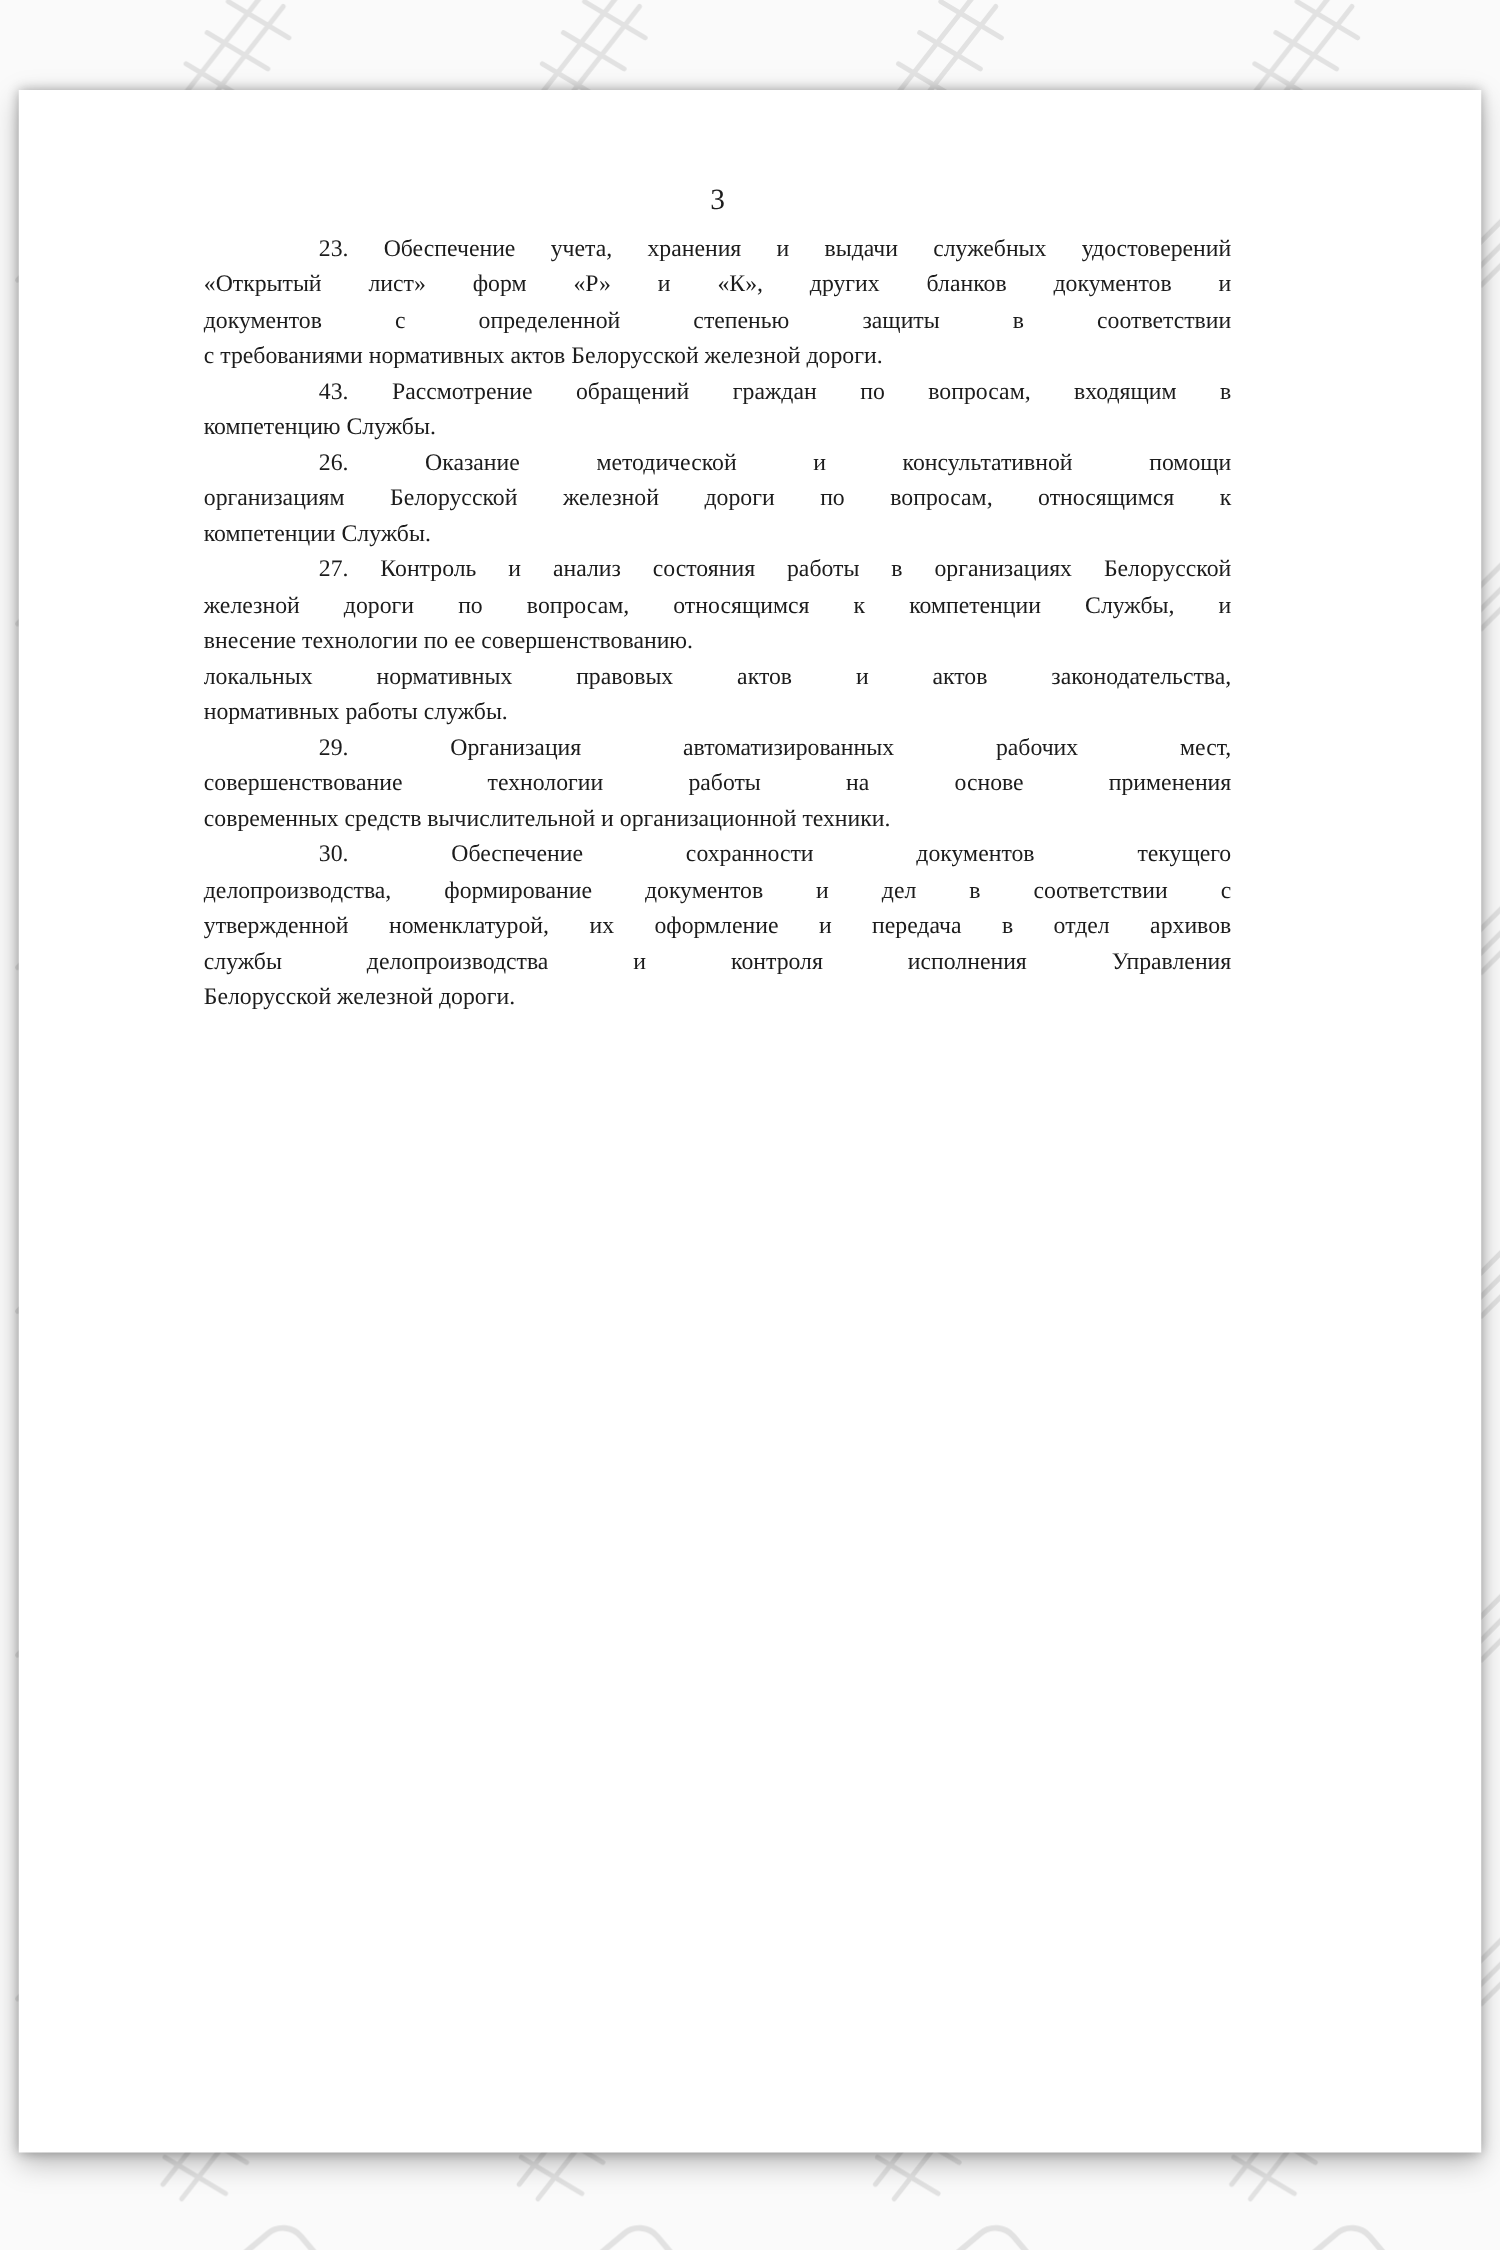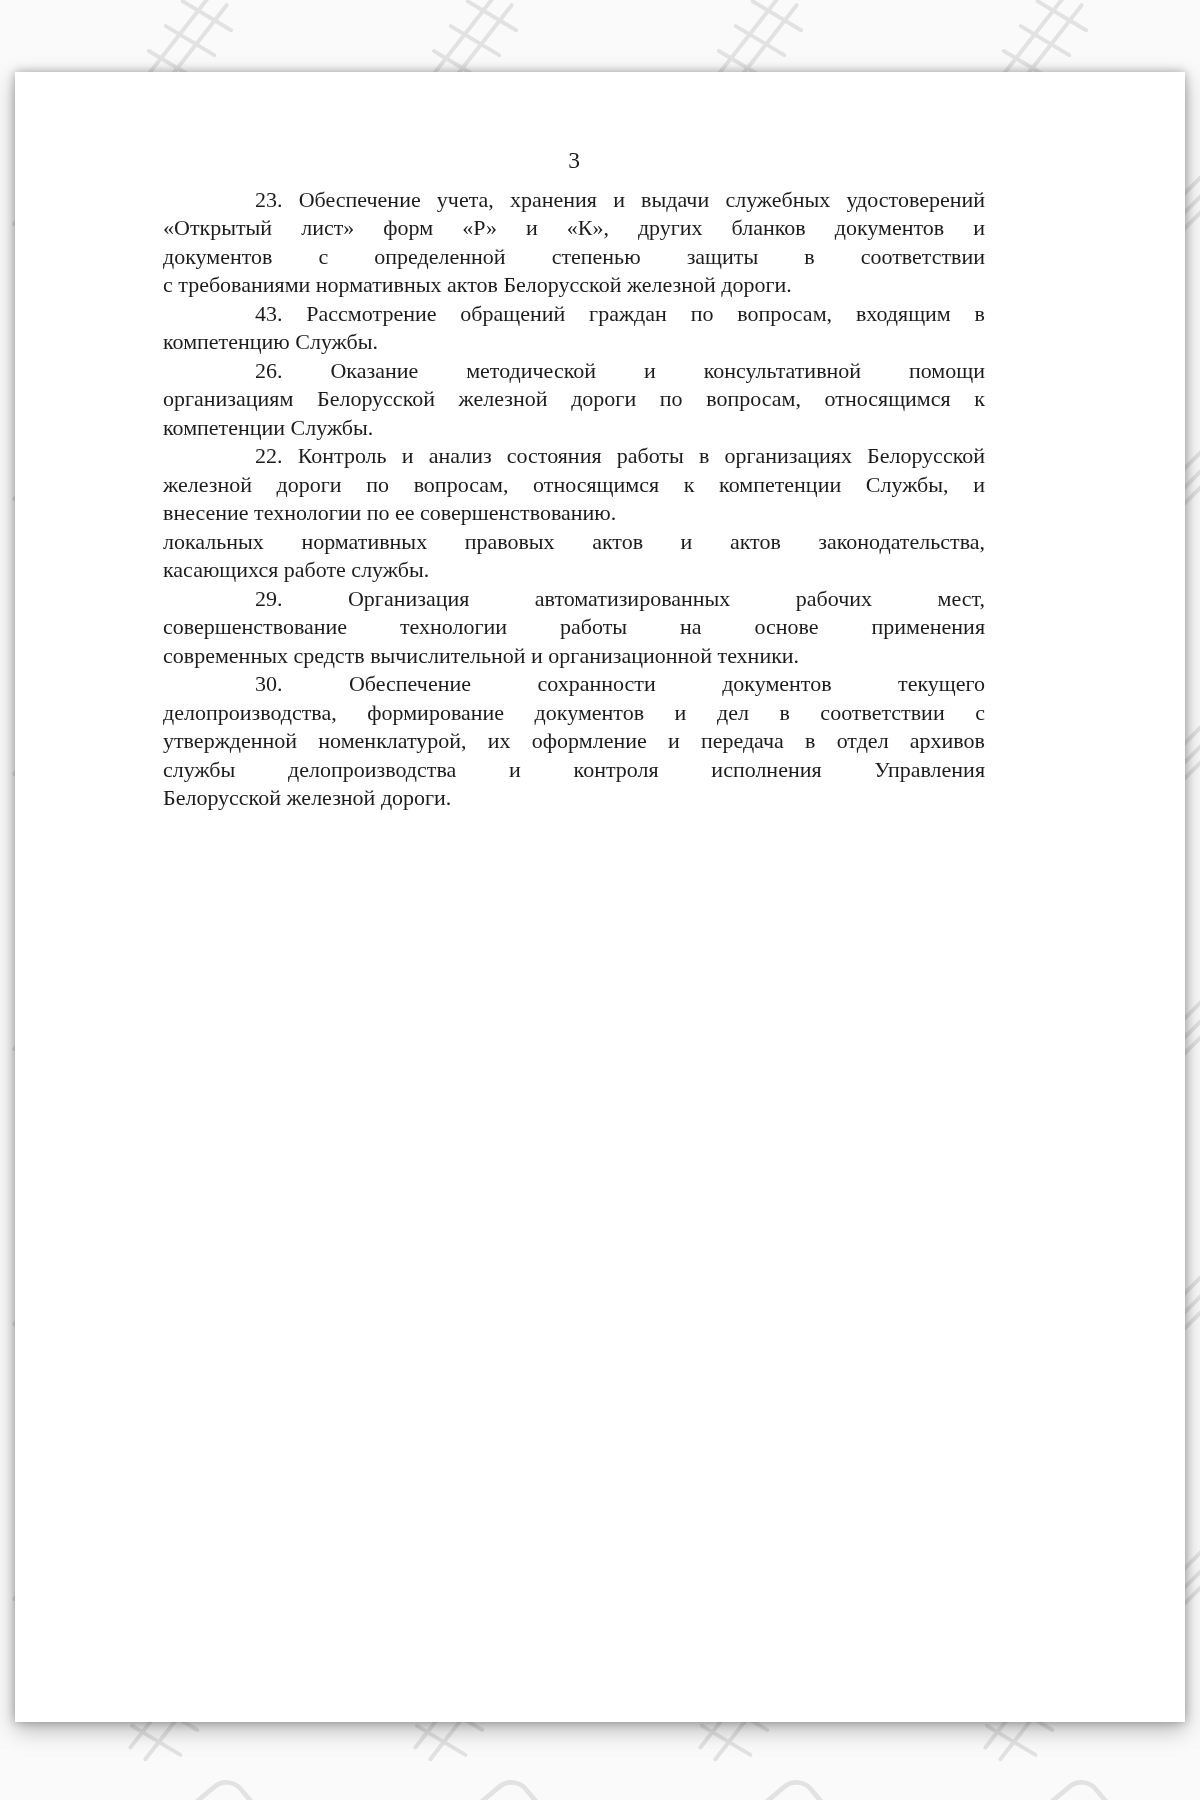--- a/index.html
+++ b/index.html
@@ -30,21 +30,21 @@
     margin-top: 74px;
     padding: 0 200px 0 148px;
     text-align: center;
     font-size: 23.5px;
     line-height: 28.5px;
     color: #1c1c1c;
   }
   .doc-body {
     margin-top: 11px;
     padding: 0 200px 0 148px;
-    font-size: 22px;
+    font-size: 19px;
     line-height: 28.5px;
     color: #1c1c1c;
   }
   .paragraph { margin: 0; }
   .line {
     text-align: justify;
     text-align-last: justify;
   }
   .line.first { text-indent: 92px; }
   .line.last { text-align-last: auto; }
@@ -106,27 +106,27 @@
       <div class="paragraph">
         <div class="line first">43. Рассмотрение обращений граждан по вопросам, входящим в</div>
         <div class="line last">компетенцию Службы.</div>
       </div>
       <div class="paragraph">
         <div class="line first">26. Оказание методической и консультативной помощи</div>
         <div class="line">организациям Белорусской железной дороги по вопросам, относящимся к</div>
         <div class="line last">компетенции Службы.</div>
       </div>
       <div class="paragraph">
-        <div class="line first">22. Контроль и анализ состояния работы в организациях Белорусской</div>
+        <div class="line first">27. Контроль и анализ состояния работы в организациях Белорусской</div>
         <div class="line">железной дороги по вопросам, относящимся к компетенции Службы, и</div>
         <div class="line last">внесение технологии по ее совершенствованию.</div>
       </div>
       <div class="paragraph">
         <div class="line">локальных нормативных правовых актов и актов законодательства,</div>
-        <div class="line last">касающихся работе службы.</div>
+        <div class="line last">нормативных работы службы.</div>
       </div>
       <div class="paragraph">
         <div class="line first">29. Организация автоматизированных рабочих мест,</div>
         <div class="line">совершенствование технологии работы на основе применения</div>
         <div class="line last">современных средств вычислительной и организационной техники.</div>
       </div>
       <div class="paragraph">
         <div class="line first">30. Обеспечение сохранности документов текущего</div>
         <div class="line">делопроизводства, формирование документов и дел в соответствии с</div>
         <div class="line">утвержденной номенклатурой, их оформление и передача в отдел архивов</div>

